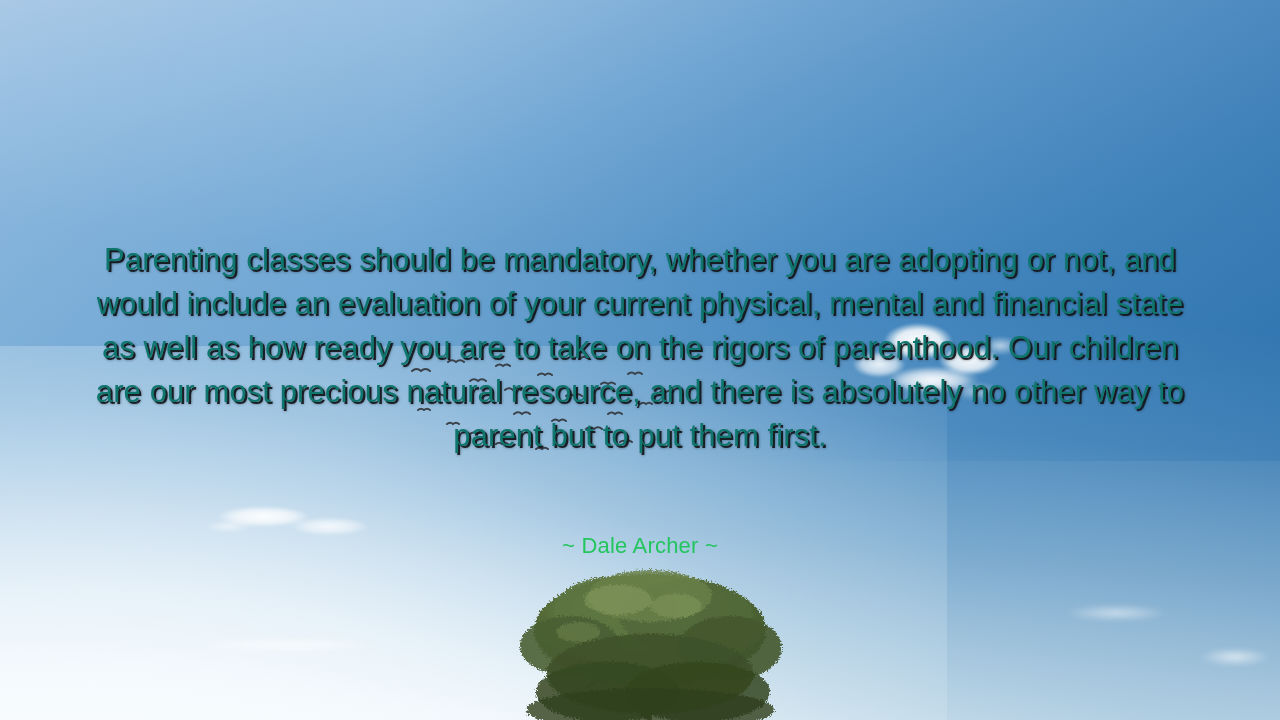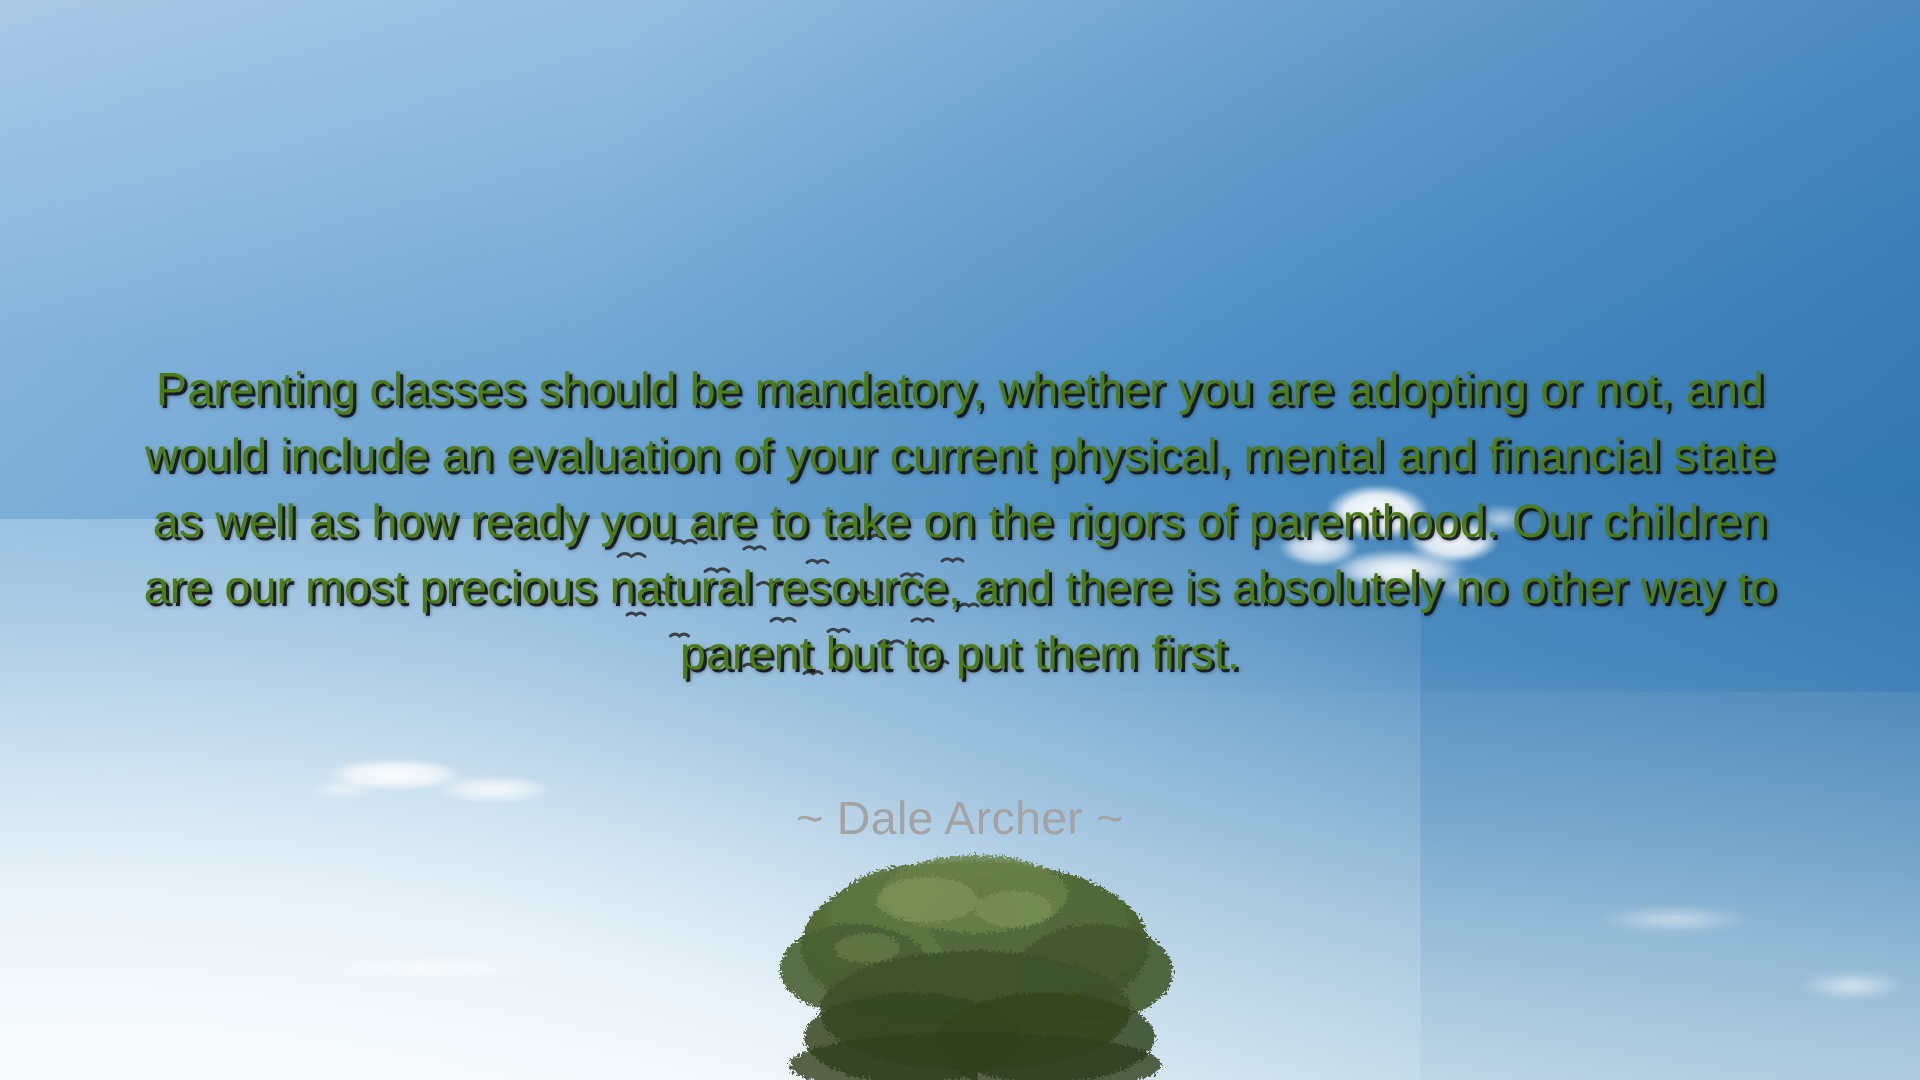--- a/index.html
+++ b/index.html
@@ -139,42 +139,42 @@
   .quote-block {
     position: absolute;
     left: 50%;
     top: 238px;
     transform: translateX(-50%);
     width: 1120px;
     text-align: center;
   }
   .quote-text {
     margin: 0;
-    color: #4d7c0f;
+    color: #0f766e;
     font-size: 31px;
     line-height: 44px;
     font-weight: normal;
     letter-spacing: 0.1px;
     text-shadow:
       2px 2px 0 rgba(20,22,26,0.92),
       2px 2px 3px rgba(15,18,24,0.55);
     white-space: pre-line;
   }
   .attribution-block {
     position: absolute;
     left: 50%;
     top: 526px;
     transform: translateX(-50%);
     width: 700px;
     text-align: center;
   }
   .attribution-text {
     margin: 0;
-    color: #a3a3a3;
-    font-size: 31px;
+    color: #22c55e;
+    font-size: 22px;
     line-height: 40px;
     font-weight: normal;
     letter-spacing: 0.2px;
   }
 </style>
 </head>
 <body>
 
 <div id="stage">
 

